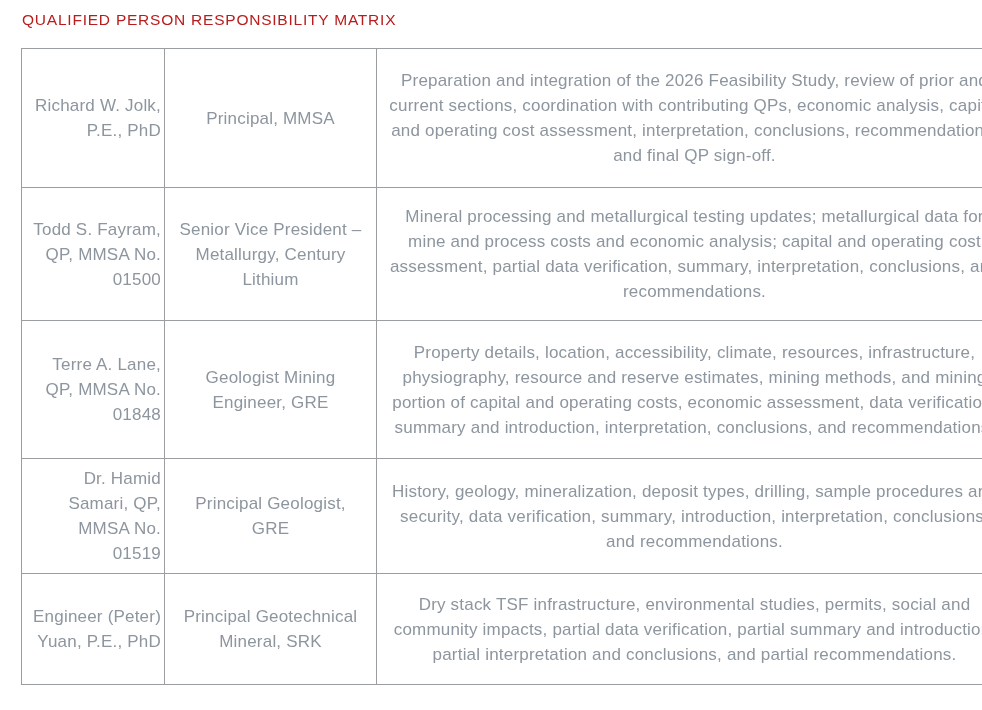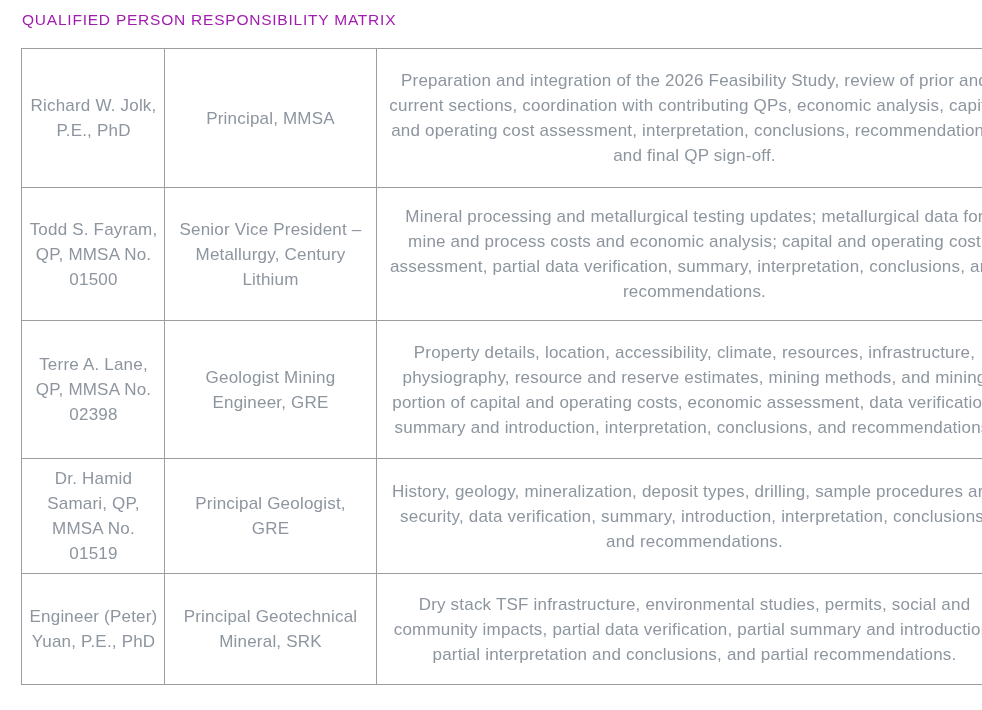--- a/index.html
+++ b/index.html
@@ -13,41 +13,41 @@
     font-family: "Liberation Sans", sans-serif;
     -webkit-font-smoothing: antialiased;
   }
   .page {
     padding: 11px 0 0 21px;
   }
   .page-title {
     font-size: 15.5px;
     font-weight: 400;
     letter-spacing: 0.05em;
-    color: #a21caf;
+    color: #b91c1c;
     margin: 0 0 0 1px;
   }
   table.qp-table {
     margin-top: 19px;
     border-collapse: collapse;
     table-layout: fixed;
     width: 939px;
   }
   table.qp-table td {
     border: 1px solid #9b9ea1;
     vertical-align: middle;
     font-size: 17px;
     line-height: 25px;
     letter-spacing: 0.2px;
     color: #8d959e;
     background: #ffffff;
   }
   td.col-name {
     width: 135px;
-    text-align: center;
+    text-align: right;
     padding: 2px 3px 2px 4px;
     color: #767f88;
     margin-top: 16px;
   }
   td.col-role {
     width: 187px;
     text-align: center;
     padding: 2px 12px;
   }
   td.col-resp {
@@ -73,21 +73,21 @@
         <td class="col-name">Richard W. Jolk, P.E., PhD</td>
         <td class="col-role">Principal, MMSA</td>
         <td class="col-resp">Preparation and integration of the 2026 Feasibility Study, review of prior and current sections, coordination with contributing QPs, economic analysis, capital and operating cost assessment, interpretation, conclusions, recommendations, and final QP sign-off.</td>
       </tr>
       <tr class="row-1">
         <td class="col-name">Todd S. Fayram, QP, MMSA No. 01500</td>
         <td class="col-role">Senior Vice President – Metallurgy, Century Lithium</td>
         <td class="col-resp">Mineral processing and metallurgical testing updates; metallurgical data for mine and process costs and economic analysis; capital and operating cost assessment, partial data verification, summary, interpretation, conclusions, and recommendations.</td>
       </tr>
       <tr class="row-2">
-        <td class="col-name">Terre A. Lane, QP, MMSA No. 02398</td>
+        <td class="col-name">Terre A. Lane, QP, MMSA No. 01848</td>
         <td class="col-role">Geologist Mining Engineer, GRE</td>
         <td class="col-resp">Property details, location, accessibility, climate, resources, infrastructure, physiography, resource and reserve estimates, mining methods, and mining portion of capital and operating costs, economic assessment, data verification, summary and introduction, interpretation, conclusions, and recommendations.</td>
       </tr>
       <tr class="row-3">
         <td class="col-name">Dr. Hamid Samari, QP, MMSA No. 01519</td>
         <td class="col-role">Principal Geologist, GRE</td>
         <td class="col-resp">History, geology, mineralization, deposit types, drilling, sample procedures and security, data verification, summary, introduction, interpretation, conclusions, and recommendations.</td>
       </tr>
       <tr class="row-4">
         <td class="col-name">Engineer (Peter) Yuan, P.E., PhD</td>

